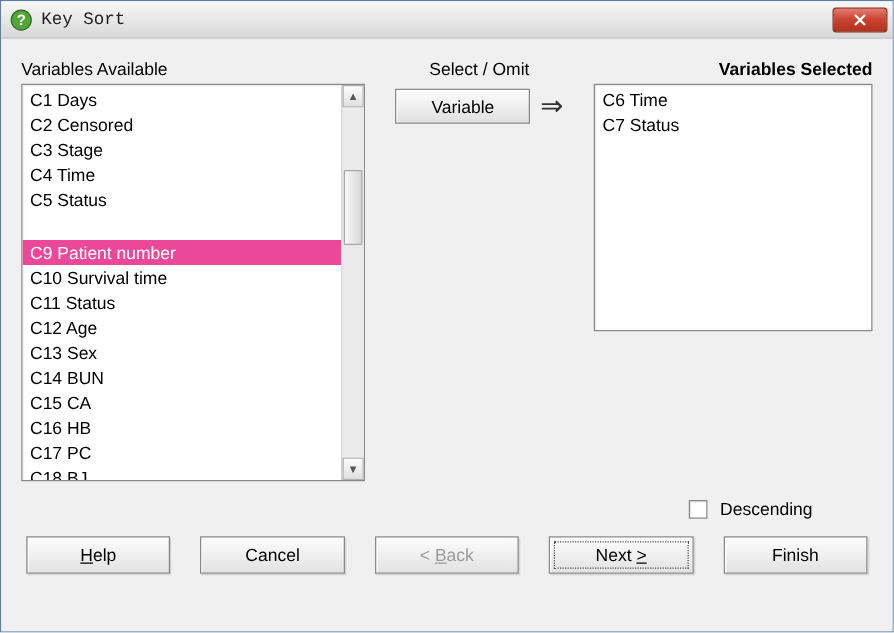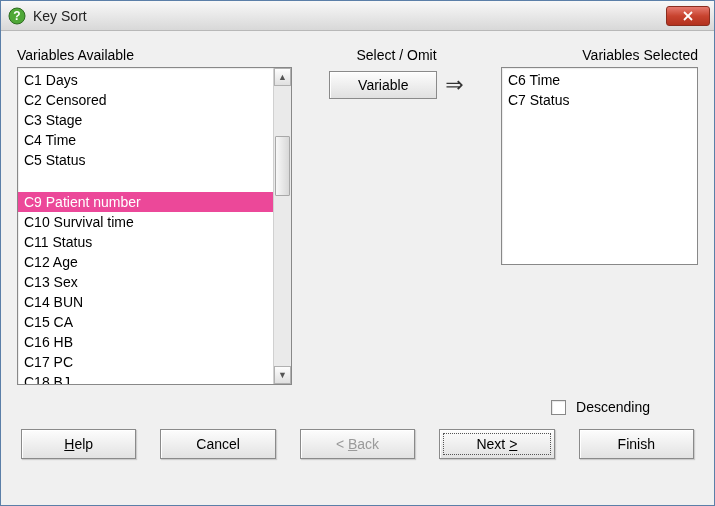--- a/index.html
+++ b/index.html
@@ -28,40 +28,40 @@
       display: flex;
       align-items: center;
       padding: 0 4px 0 6px;
       font-size: 14px;
     }
     .titlebar .icon-wrap {
       width: 20px; height: 20px;
       margin-right: 6px;
       display: flex; align-items: center; justify-content: center;
     }
-    .title-text { flex: 1; color: #222; }
+    .title-text { flex: 1; color: #222; font-family: Liberation Mono, monospace; }
     .close-btn {
       width: 44px; height: 20px;
       background: linear-gradient(to bottom, #e67a6f 0%, #c8432f 50%, #b2311e 100%);
       border: 1px solid #8a2d1f;
       border-radius: 3px;
       display: flex; align-items: center; justify-content: center;
       color: #fff; font-weight: bold;
       cursor: pointer;
     }
     .content {
       flex: 1;
       padding: 14px 16px 12px 16px;
       display: flex;
       flex-direction: column;
       background: #f0f0f0;
     }
     .top-row {
       display: flex;
-      gap: 17px;
+      gap: 4px;
       align-items: stretch;
       height: 340px;
     }
     .col-left {
       width: 275px;
       display: flex;
       flex-direction: column;
     }
     .col-mid {
       width: 175px;
@@ -75,21 +75,21 @@
       display: flex;
       flex-direction: column;
     }
     .col-header {
       font-size: 14px;
       padding-bottom: 4px;
       padding-top: 2px;
       color: #000;
     }
     .col-header.center { text-align: center; }
-    .col-header.right { text-align: right; }
+    .col-header.right { text-align: right; font-weight: bold; }
 
     .listbox-wrap {
       flex: 1;
       border: 1px solid #888;
       background: #fff;
       box-shadow: inset 1px 1px 1px rgba(0,0,0,0.08);
       display: flex;
       overflow: hidden;
     }
     .listbox {

